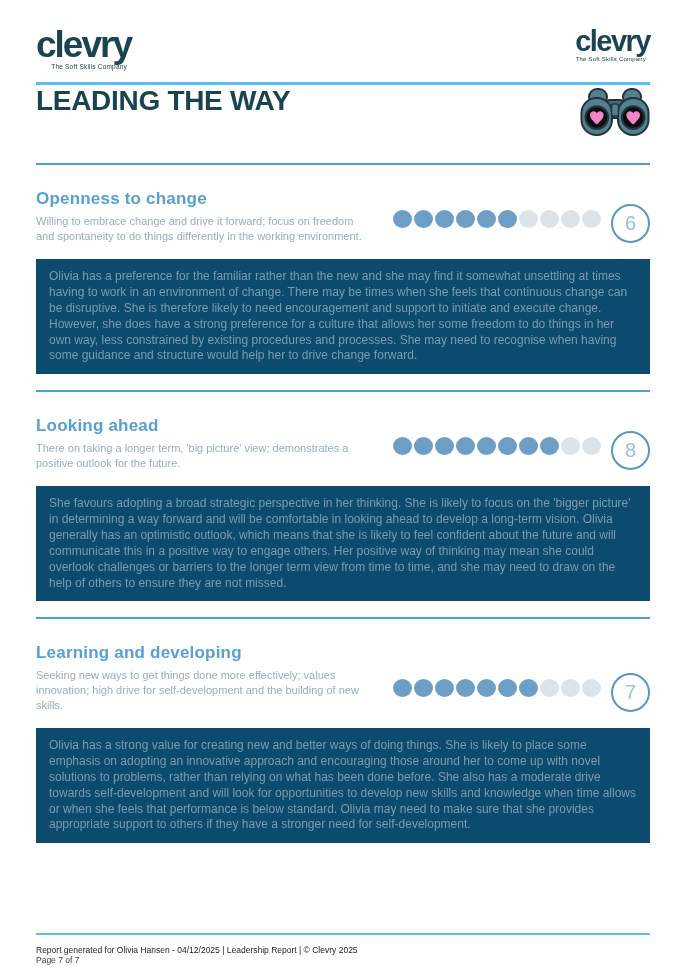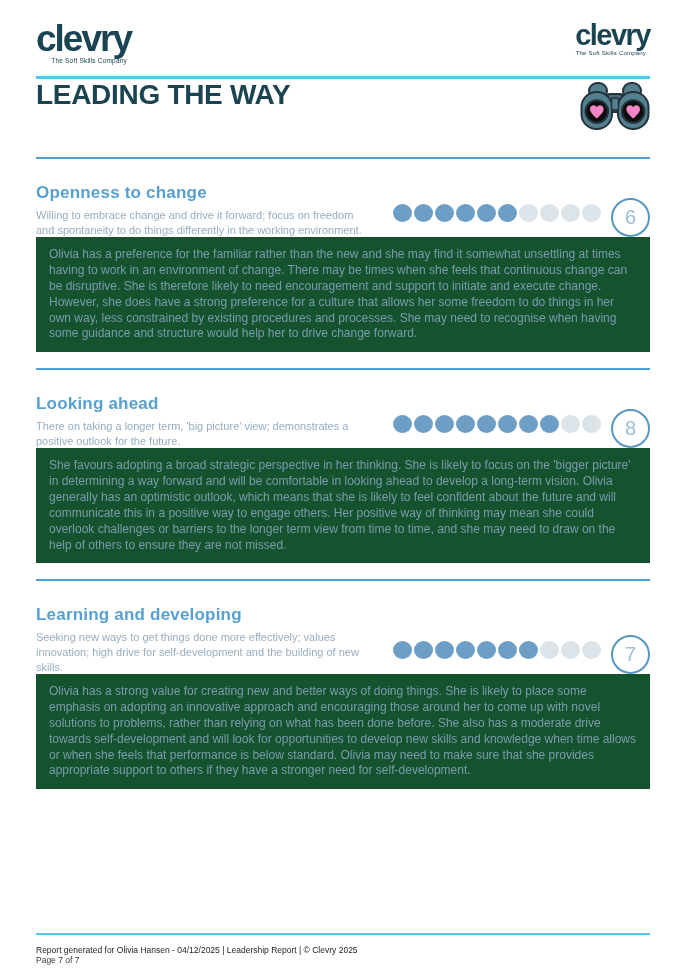--- a/index.html
+++ b/index.html
@@ -1,20 +1,20 @@
 <!DOCTYPE html>
 <html><head>
 <meta charset="utf-8">
 <style>
   * { box-sizing: border-box; }
   html, body { margin: 0; padding: 0; background: #ffffff; }
   .page {
     width: 688px; height: 977px; position: relative; overflow: hidden;
     background: #ffffff; font-family: "Liberation Sans", sans-serif;
-    padding: 22px 38px 0 36px;
+    padding: 28px 38px 0 36px;
   }
   
   .header { display: flex; justify-content: space-between; align-items: flex-start; height: 54px; }
   .logo { color: #1b4452; }
   .logo-text { font-weight: bold; letter-spacing: -2px; line-height: 0.9; }
   .logo-left .logo-text { font-size: 37px; }
   .logo-right .logo-text { font-size: 29px; letter-spacing: -1.5px; }
   .logo-tagline { font-size: 6.5px; letter-spacing: 0.2px; margin-top: 2px; text-align: right; padding-right: 4px; }
   .logo-right .logo-tagline { font-size: 6px; }
   .header-rule { height: 3px; background: #55c3ea; }
@@ -33,21 +33,21 @@
   .rating { display: flex; align-items: flex-start; }
   .dots { display: flex; gap: 2px; margin-top: 6px; }
   .dot { width: 19px; height: 18px; border-radius: 50%; background: #dce3e9; }
   .dot.filled { background: #6d9ec6; }
   .score-circle {
     width: 39px; height: 39px; border: 2.5px solid #5797c1; border-radius: 50%;
     margin-left: 10px; display: flex; align-items: center; justify-content: center;
     font-size: 20px; color: #9abfda;
   }
   .section-box {
-    background: #14532d; color: #7b9baf;
+    margin-top: 16px; background: #0c4a6e; color: #7b9baf;
     font-size: 12px; line-height: 1.32; padding: 10px 13px;
   }
   
   .footer { position: absolute; left: 36px; right: 38px; top: 933px; }
   .footer-rule { height: 2px; background: #55c3ea; }
   .footer-row { display: flex; justify-content: space-between; margin-top: 10px; font-size: 8.5px; color: #1d1d1d; flex-direction: column; }
   .page-number { color: #3a3a3a; }
 </style>
 </head>
 <body>

